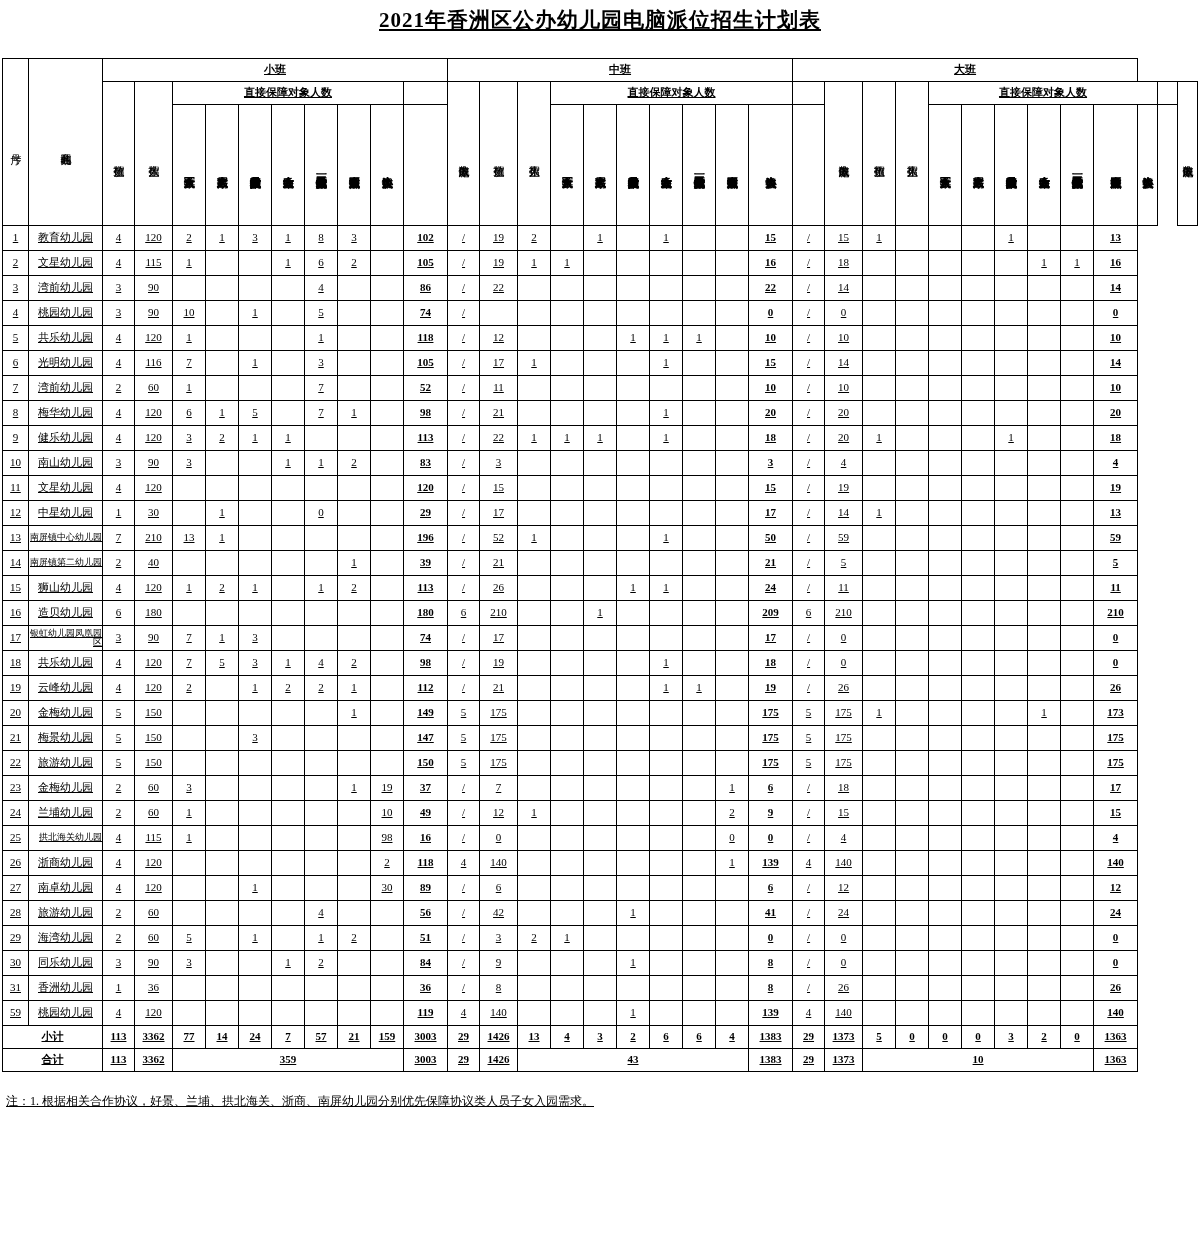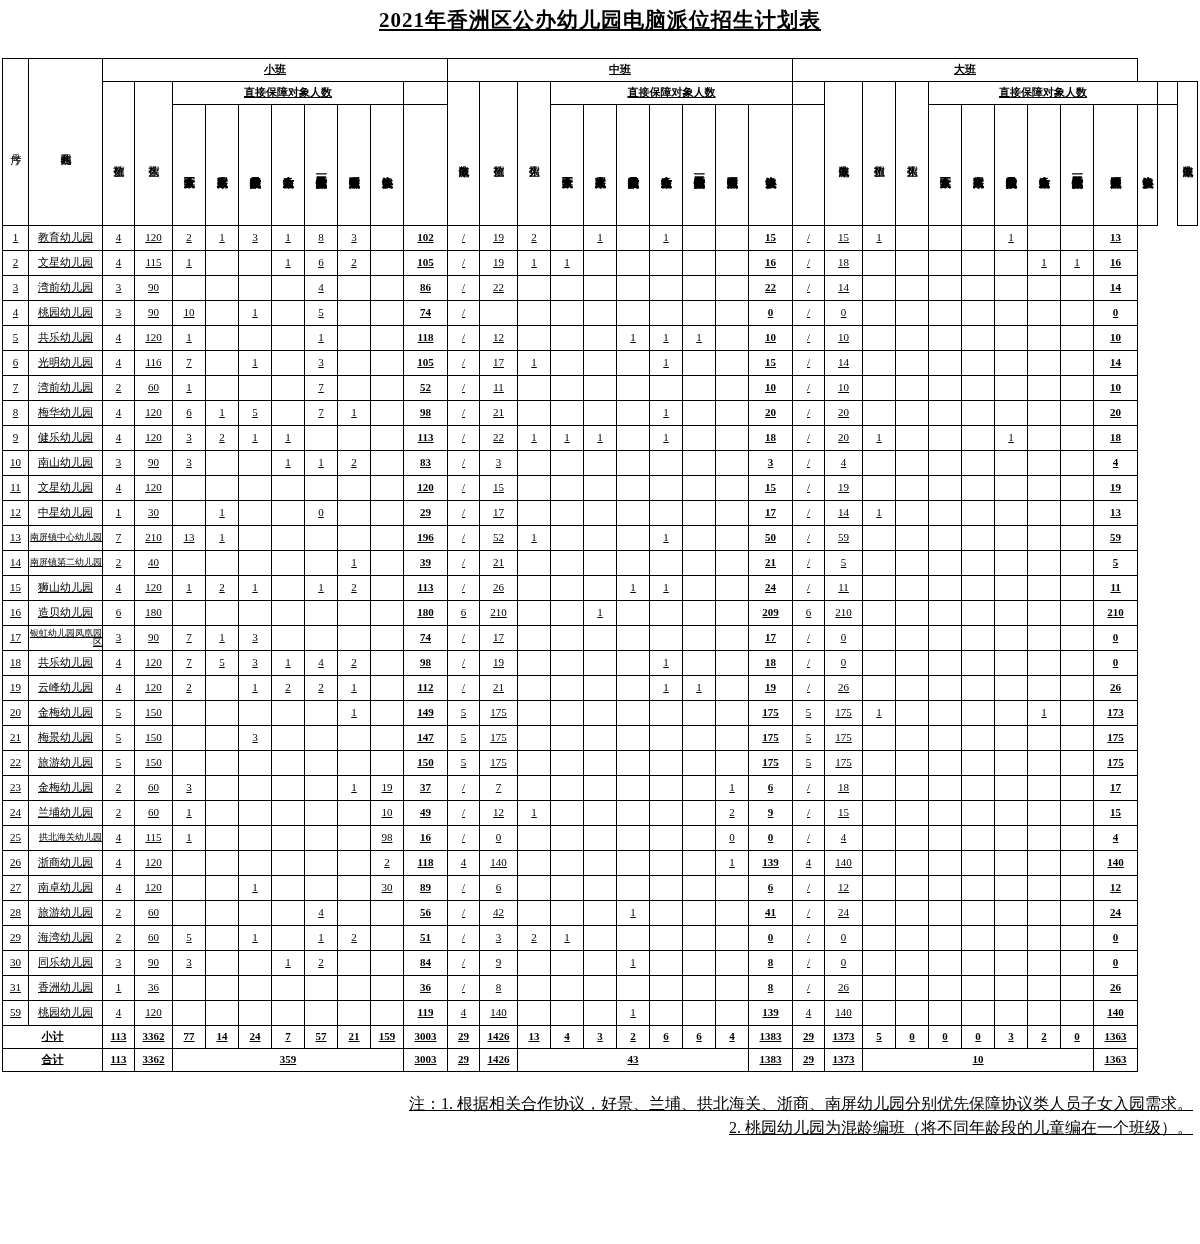--- a/index.html
+++ b/index.html
@@ -10,21 +10,21 @@
   table.grid td, table.grid th{border:1px solid #000;font-size:11px;text-align:center;vertical-align:middle;padding:0;line-height:1.05;}
   .vtxt{writing-mode:vertical-rl;text-orientation:upright;letter-spacing:0px;line-height:1.0;margin:0 auto;font-size:11px;white-space:nowrap;}
   .grp{font-size:13px;font-weight:bold;height:22px;}
   .sub{font-size:12px;font-weight:bold;height:22px;}
   .hcell{height:120px;font-weight:bold;}
   .rowh{height:25px;}
   .name{font-size:12px;text-align:center;font-family:"Liberation Serif",serif;}
   .name.small{font-size:9px;line-height:1.05;text-align:right;}
   .b{font-weight:bold;}
   .sum td{height:22px;font-weight:bold;font-size:12px;}
-  .notes{font-size:16px;padding:4px 7px 0 6px;line-height:1.5;font-family:"Liberation Serif",serif;text-align:right;}
+  .notes{font-size:12px;padding:4px 7px 0 6px;line-height:1.5;font-family:"Liberation Serif",serif;}
   .idx{font-size:11px;}
 </style>
 </head>
 <body>
 
 <div id="page">
 
   <div class="title">2021年香洲区公办幼儿园电脑派位招生计划表</div>
 
   <table class="grid">
@@ -1251,15 +1251,14 @@
           <td>29</td>
           <td>1373</td>
           <td colspan="7">10</td>
           <td>1363</td>
         </tr>
       </tbody>
   </table>
 
   <div class="notes">
     <div>注：1. 根据相关合作协议，好景、兰埔、拱北海关、浙商、南屏幼儿园分别优先保障协议类人员子女入园需求。</div>
-    <div>2. 桃园幼儿园为混龄编班（将不同年龄段的儿童编在一个班级）。</div>
   </div>
 </div>
 
 </body></html>

